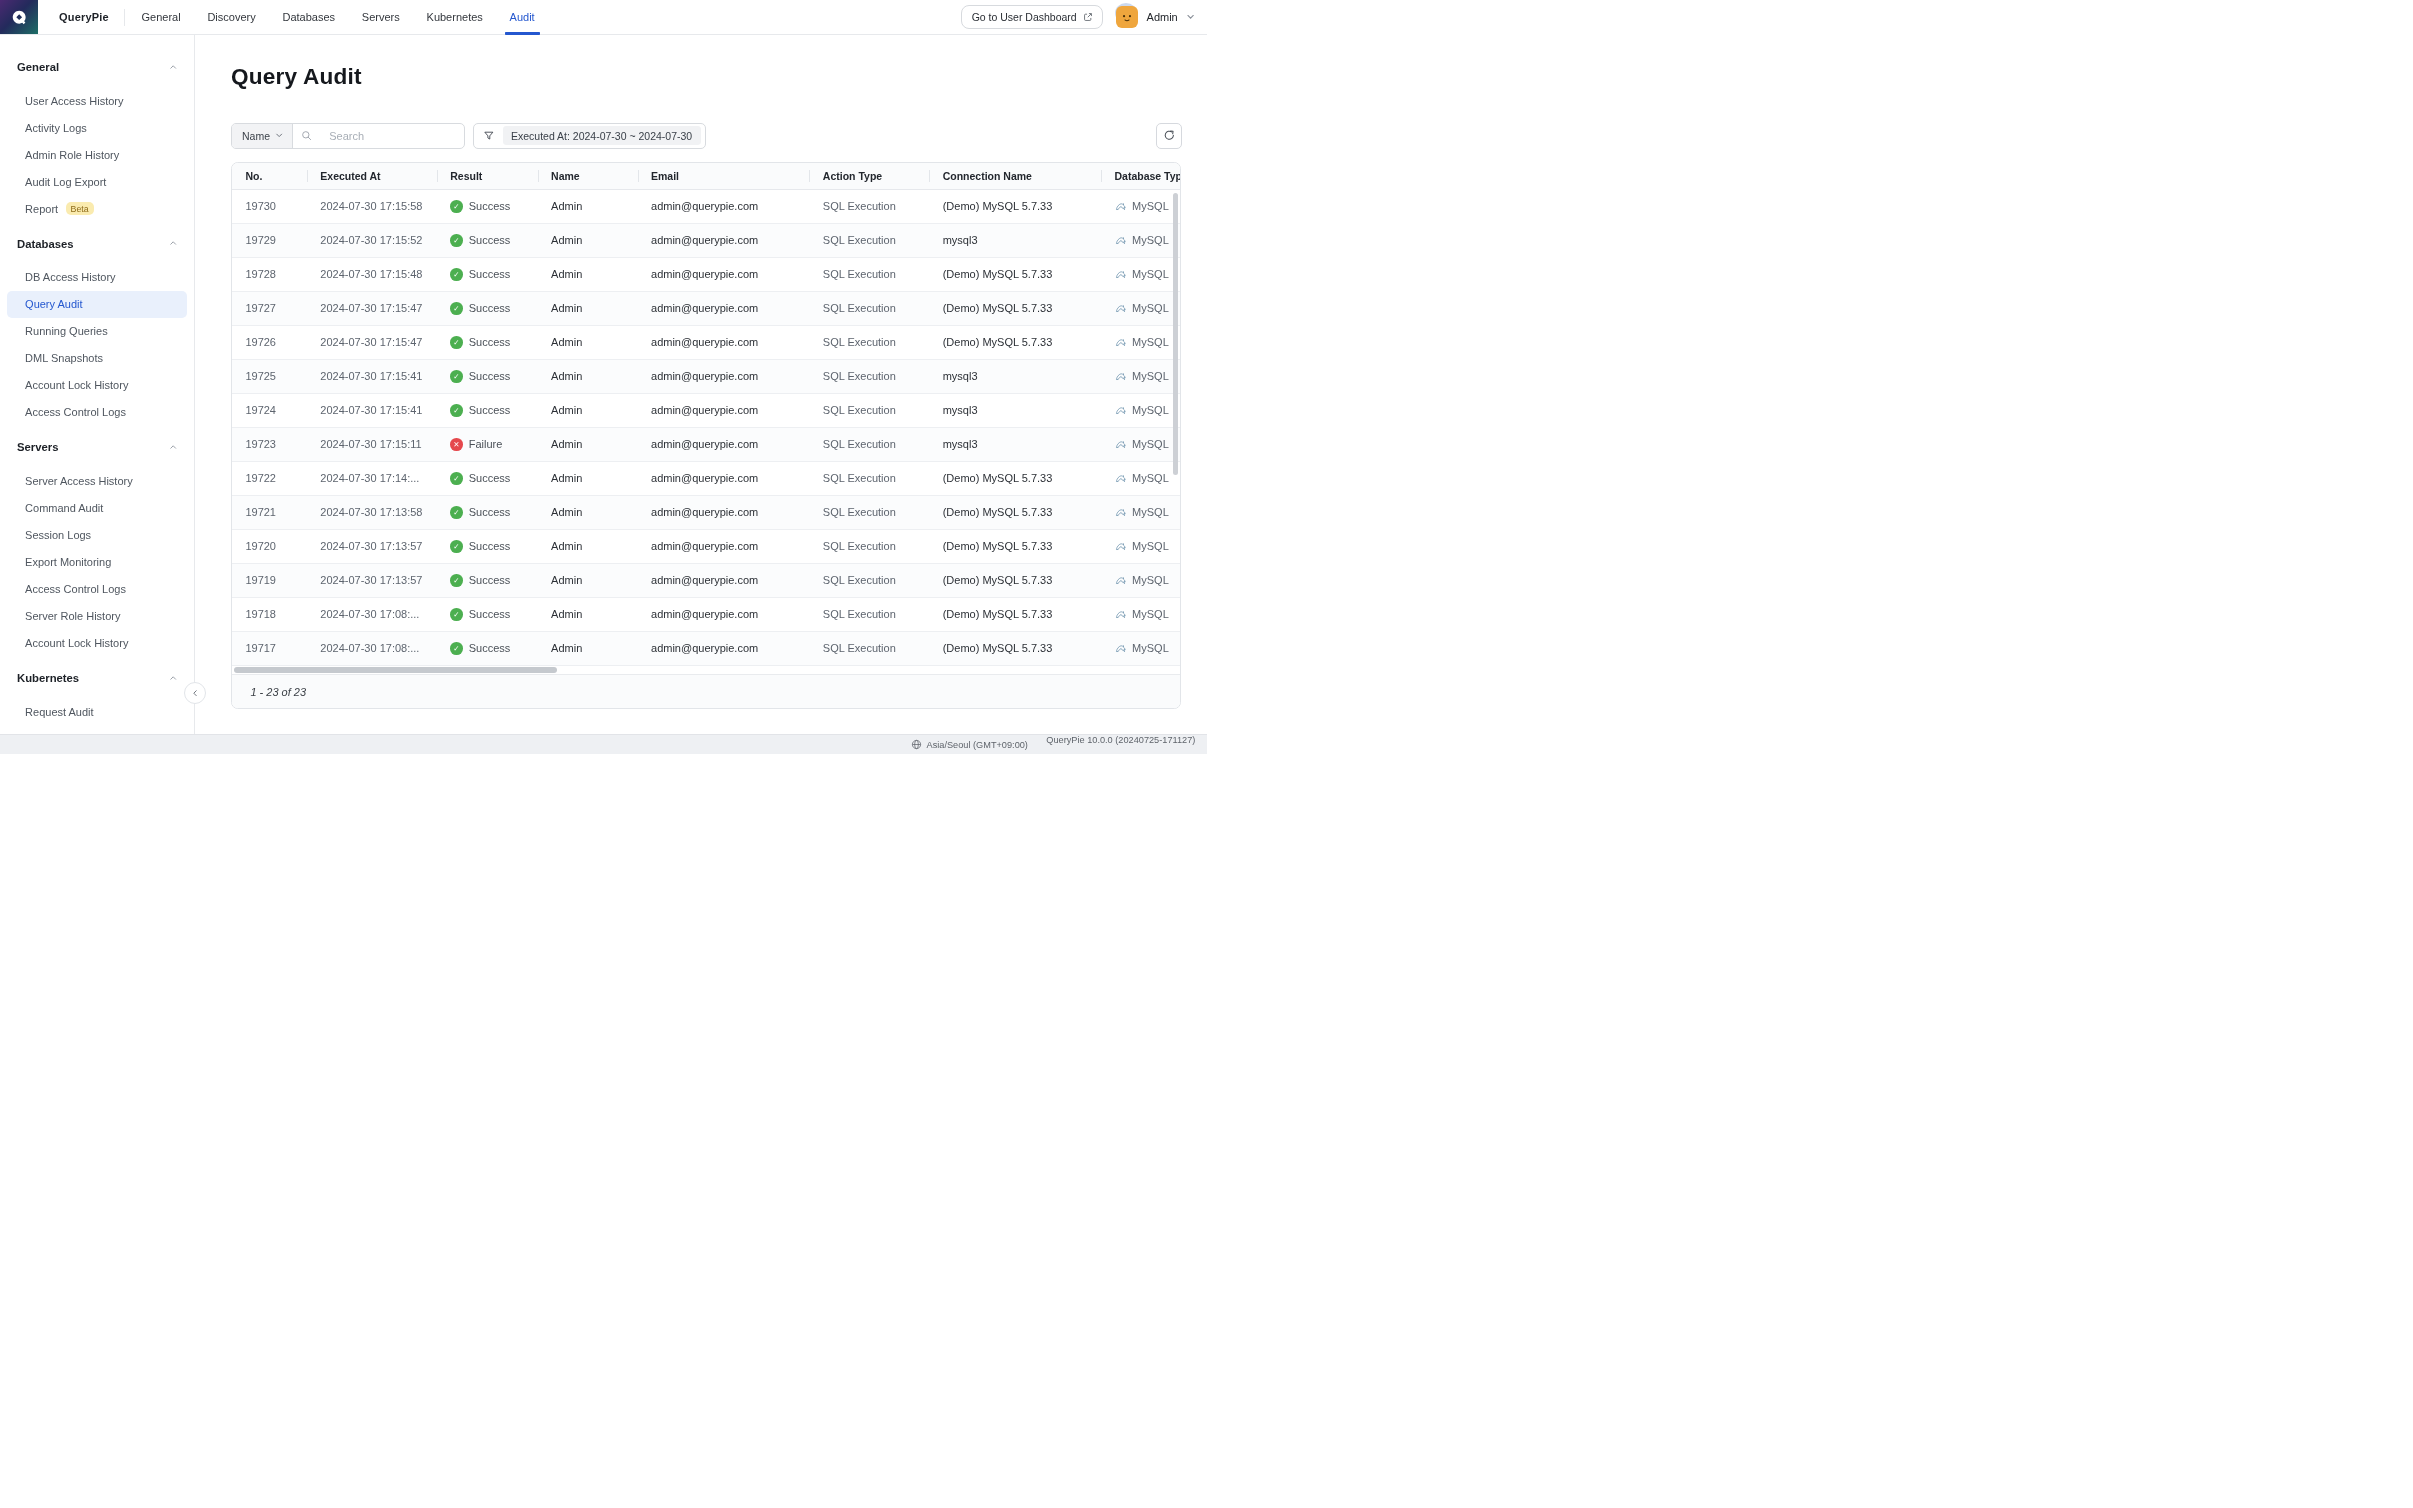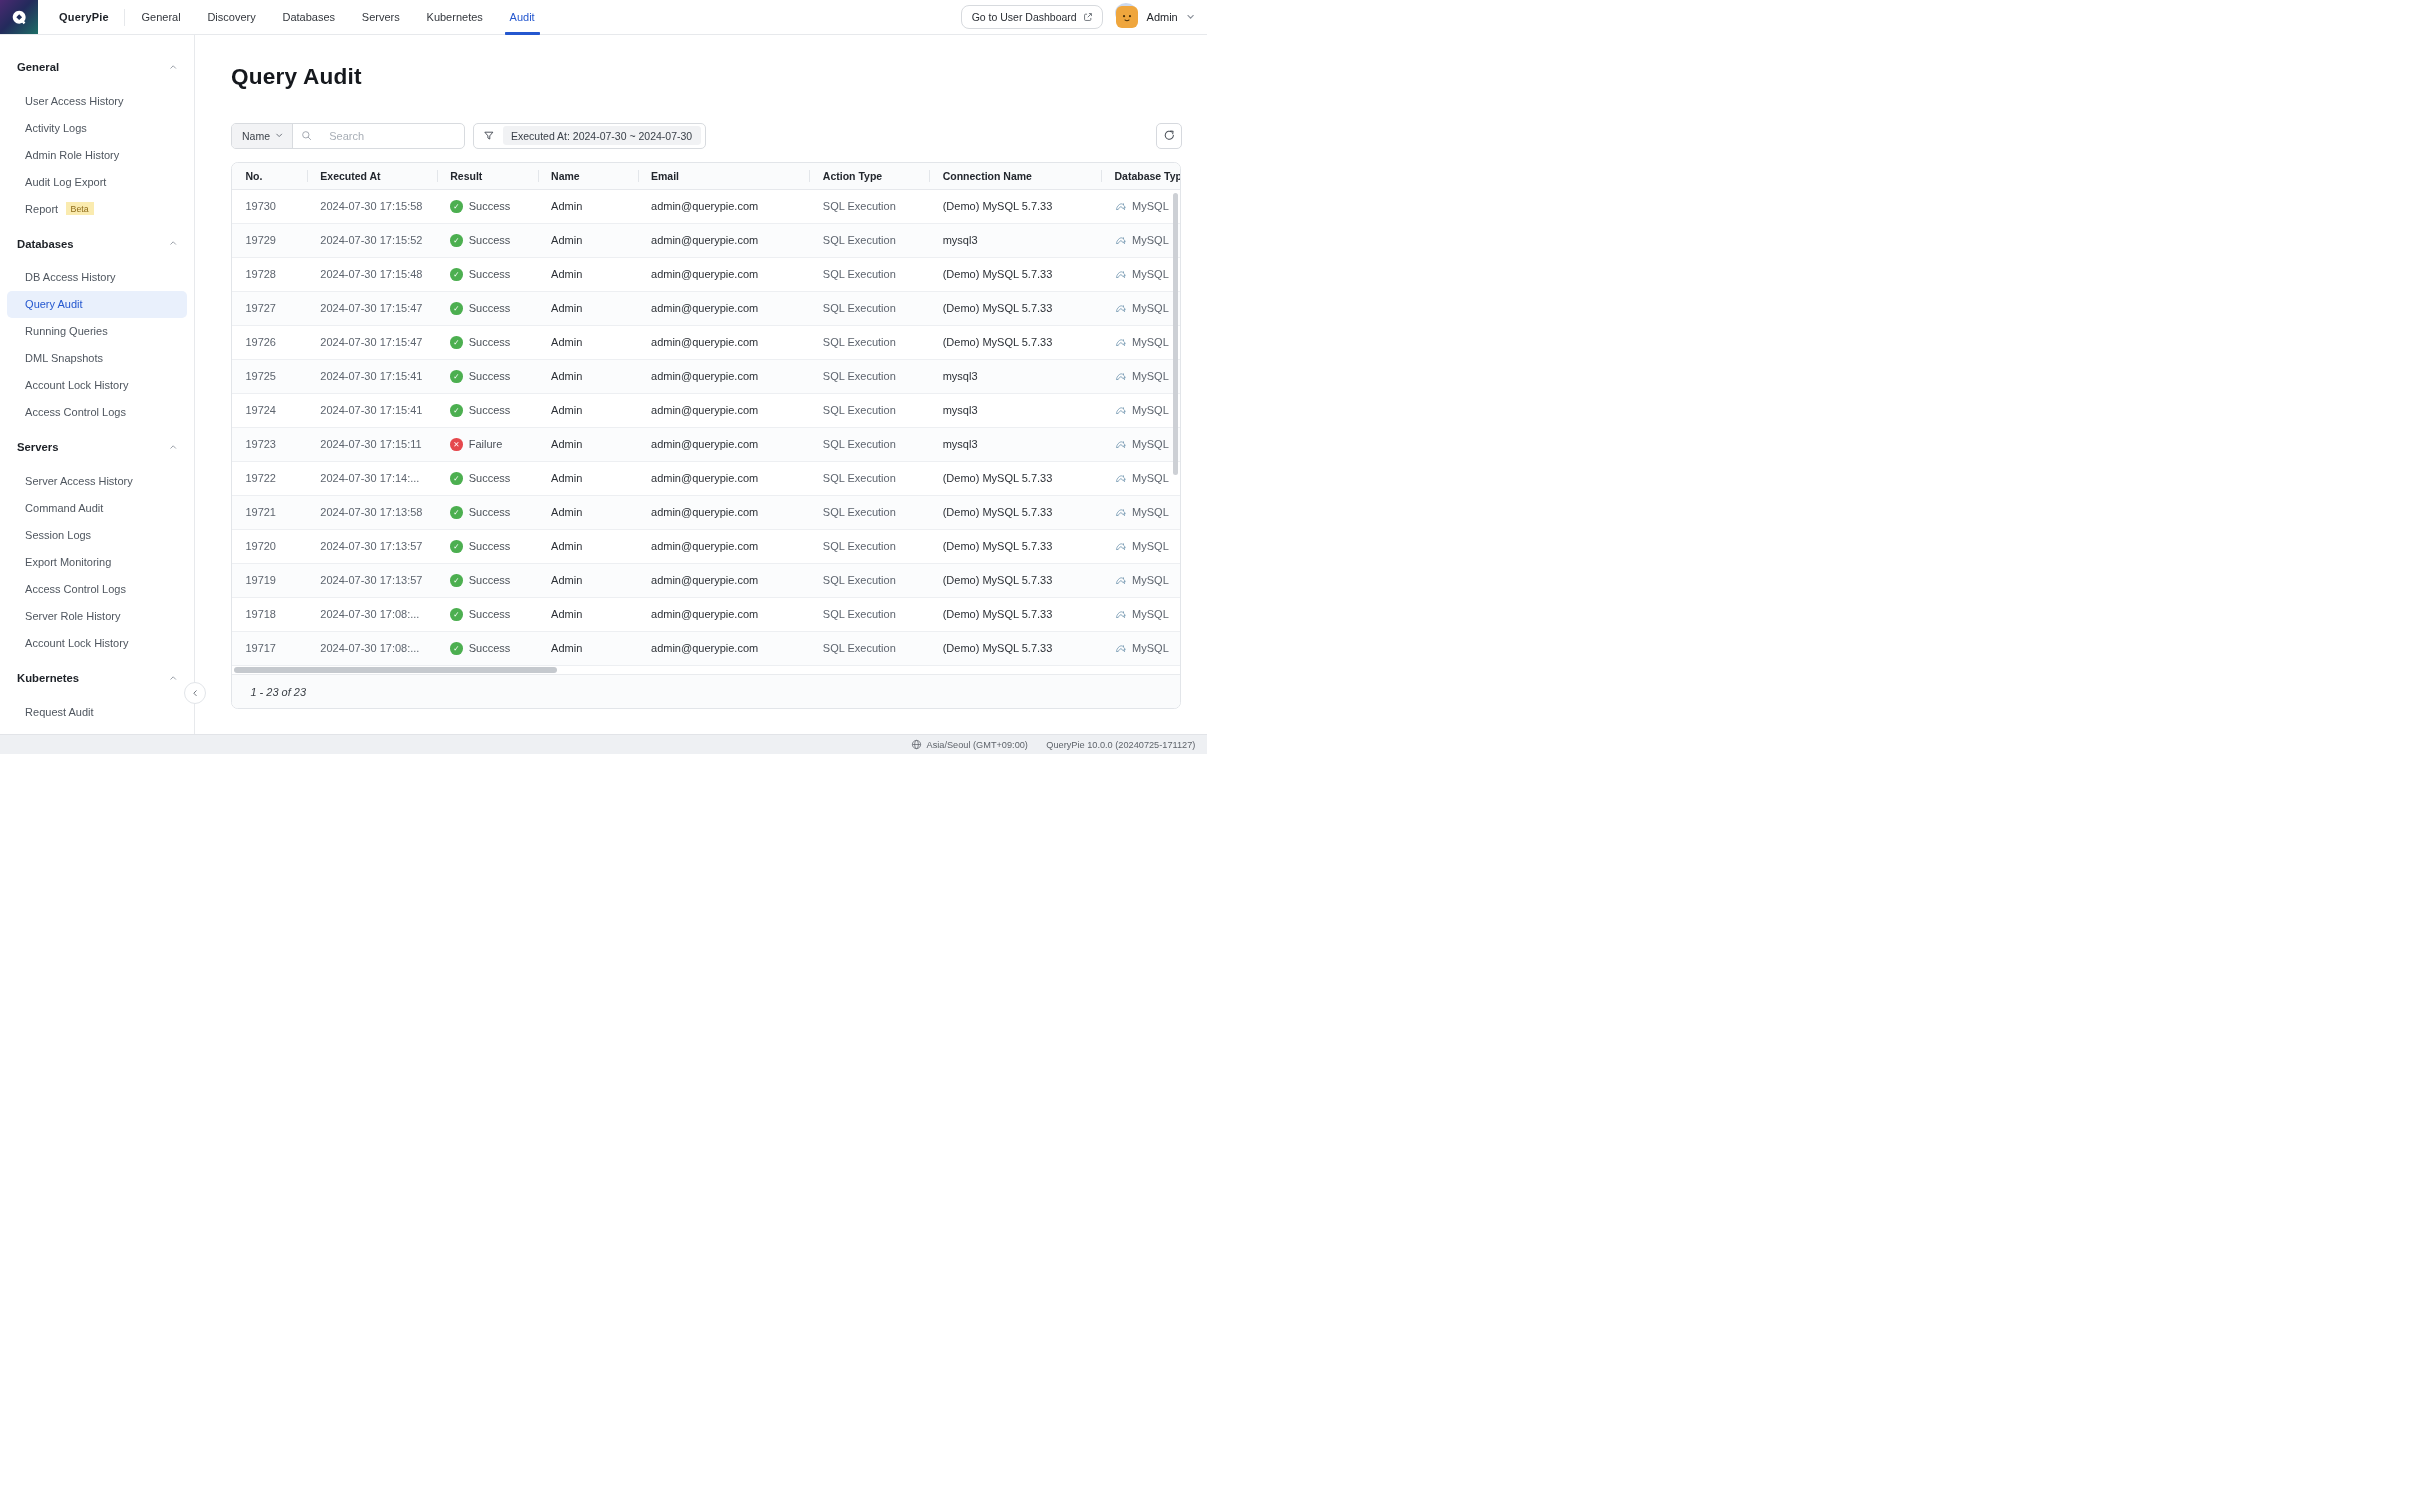--- a/index.html
+++ b/index.html
@@ -31,21 +31,21 @@
 
   
   .sidebar { position:absolute; left:0; top:35px; bottom:20px; width:195px; background:#fff;
              border-right:0.8px solid #e7e9ec; overflow:hidden; padding-top:22px; }
   .side-section { margin-bottom:11.7px; }
   .side-header { display:flex; align-items:center; justify-content:space-between; height:20px;
                  padding:0 17px; font-size:11.3px; font-weight:700; color:#1d2127; cursor:pointer; margin-bottom:10px; }
   .side-item { height:27px; display:flex; align-items:center; margin:0 6.7px; padding-left:18.4px;
                font-size:11px; color:#4f565f; border-radius:5px; cursor:pointer; white-space:nowrap; }
   .side-item.active { background:#e9f0fc; color:var(--accent); }
-  .beta-badge { margin-left:7.5px; font-size:8.8px; padding:1.7px 5px; border-radius:0;
+  .beta-badge { margin-left:7.5px; font-size:8.8px; padding:1.7px 5px; border-radius:5px;
                 background:var(--beta-bg); color:var(--beta-text); font-weight:500; }
   .collapse-btn { position:absolute; left:184px; top:682px; width:22px; height:22px; border-radius:50%;
                   background:#fff; border:0.8px solid #e2e5e9; color:#6f757d; font-size:11px; cursor:pointer;
                   display:flex; align-items:center; justify-content:center; z-index:6; }
 
   
   .main { position:absolute; left:195px; top:35px; right:0; bottom:20px; padding:28.5px 25px 0 36px; overflow:hidden; }
   .page-title { font-size:22.6px; line-height:25px; font-weight:700; color:#15181d; letter-spacing:0.2px; }
   .filters { display:flex; align-items:center; margin-top:34px; height:26px; }
   .search-group { display:flex; height:26px; border:0.8px solid #d8dbdf; border-radius:5px; overflow:hidden; background:#fff; }
@@ -81,21 +81,21 @@
   .db-icon { margin-right:5.9px; flex:0 0 11.7px; display:flex; }
   .vscroll-thumb { position:absolute; right:2.5px; top:30px; width:4.2px; height:282px; background:#cdd0d5;
                    border-radius:2.5px; z-index:3; }
   .hscroll { position:relative; height:8.4px; background:#fff; width:950px; }
   .hscroll-thumb { position:absolute; left:1.7px; top:0.8px; height:6.7px; width:323px; background:#c5c9ce; border-radius:3.4px; }
   .pagination { height:34px; display:flex; align-items:center; padding-left:18.4px; background:#fafbfc;
                 border-top:0.8px solid #e9ebee; font-size:11px; color:#3c4147;font-style:italic; }
 
   
   .footer { position:absolute; left:0; right:0; bottom:0; height:20px; background:#eef0f3;
-            border-top:0.8px solid #e2e4e8; display:flex; align-items:center; justify-content:flex-end;
+            border-top:0.8px solid #e2e4e8; display:flex; justify-content:flex-end;
             gap:18.4px; padding-right:11.7px; font-size:9.2px; color:#5f646b; z-index:5; }
   .footer .tz { display:flex; align-items:center; gap:5px; }
   .icon-flex { display:flex; align-items:center; }
 </style>
 </head>
 <body>
 
 <div class="page">
 
   <header class="topbar">

